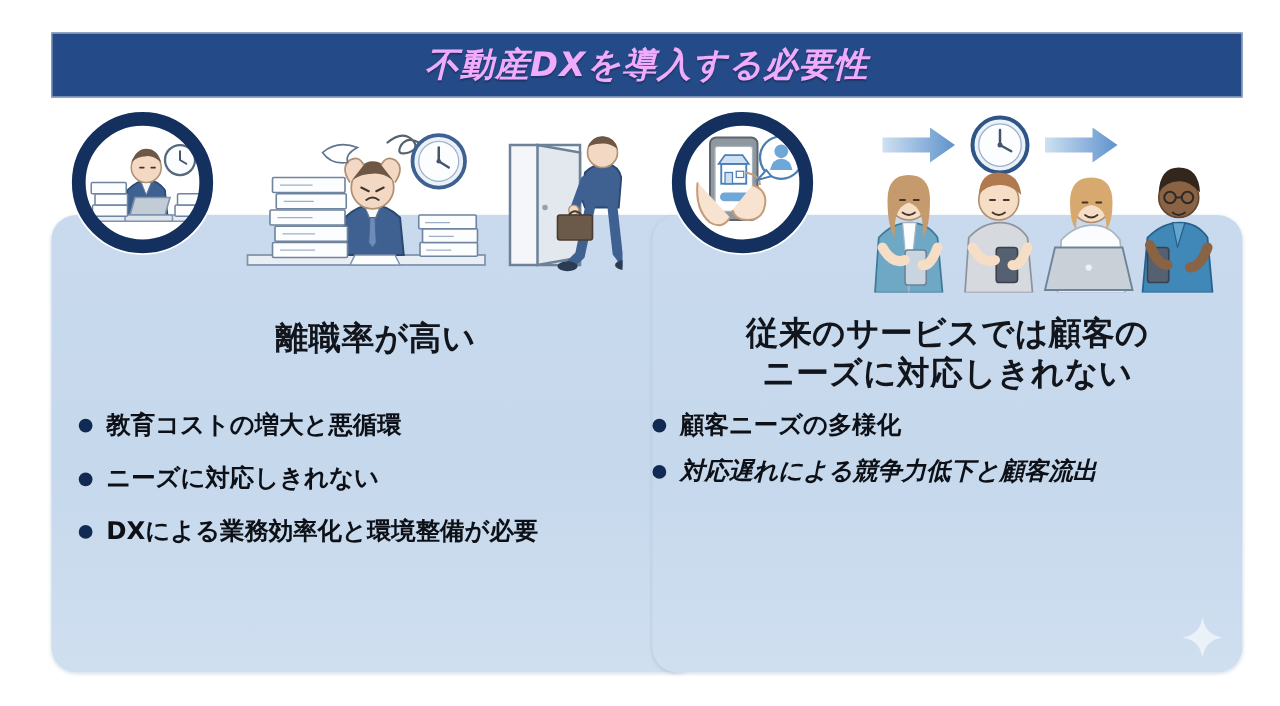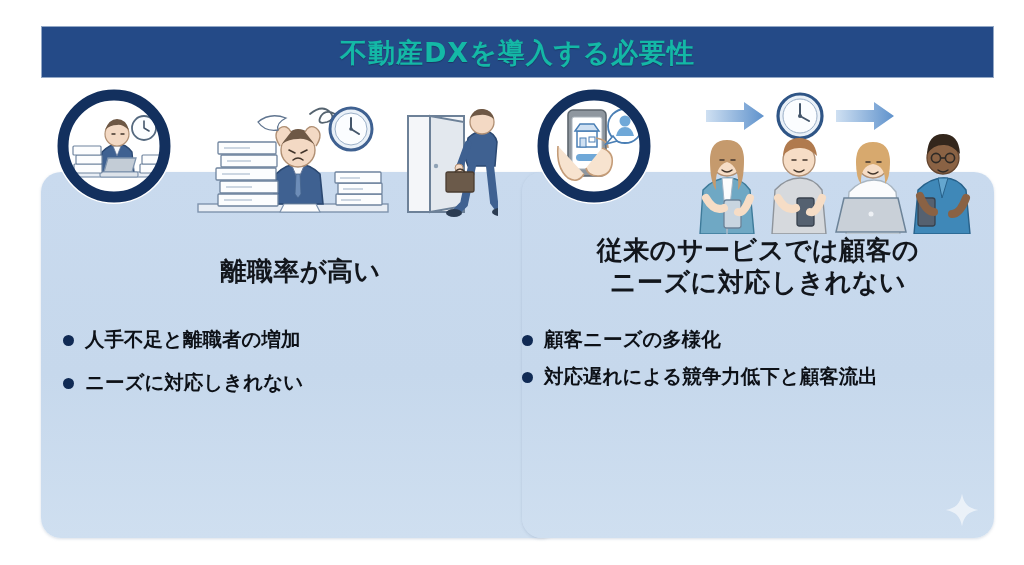--- a/index.html
+++ b/index.html
@@ -13,24 +13,25 @@
 
   
   .title-bar{
     position:absolute;left:41px;top:26px;width:953px;height:52px;
     background:#244a87;
     border:1px solid #93a8c6;
     box-sizing:border-box;
     display:flex;align-items:center;justify-content:center;
   }
   .title-text{
-    color:#14b8a6;font-size:27px;font-weight:bold;
+    color:#f0abfc;font-size:27px;font-weight:bold;
     letter-spacing:1px;line-height:1;
     text-shadow:0 1px 1px rgba(0,0,0,.25);
     white-space:nowrap;
+    font-style:italic;
   }
 
   
   .panel{
     position:absolute;top:172px;height:366px;
     background:linear-gradient(180deg,#c9daee 0%,#c6d8ec 55%,#cfdff0 100%);
     border-radius:20px;
     box-shadow:0 1px 3px rgba(120,140,170,.28);
   }
   .panel-left{left:41px;width:519px;}
@@ -41,38 +42,38 @@
     opacity:.85;pointer-events:none;
   }
 
   
   .panel-heading{
     position:absolute;left:0;right:0;text-align:center;
     color:#12161c;font-weight:bold;font-size:26px;line-height:1.22;
     letter-spacing:.5px;
   }
   .panel-left .panel-heading{top:84px;}
-  .panel-right .panel-heading{top:63px;}
+  .panel-right .panel-heading{top:80px;}
 
   
   .bullets{
     position:absolute;left:0;right:0;
     margin:0;padding:0;list-style:none;
   }
   .panel-left .bullets{top:155px;padding-left:22px;padding-right:14px;}
   .panel-right .bullets{top:155px;padding-right:10px;}
 
   .bullet{
     display:flex;align-items:flex-start;
     color:#0d1117;font-size:19.5px;font-weight:bold;
     line-height:1.32;
   }
   .panel-left .bullet{margin-bottom:17px;}
   .panel-right .bullet{margin-bottom:11px;}
-  .panel-right .bullet.tight{margin-bottom:16px;}
+  .panel-right .bullet.tight{margin-bottom:16px;font-style:italic;}
 
   .dot{
     flex:0 0 auto;width:11px;height:11px;border-radius:50%;
     background:#102a54;margin-top:8px;margin-right:11px;
   }
   .bullet-text{flex:1 1 auto;}
 
   
   .illus{position:absolute;pointer-events:none;}
   .illus-left{left:48px;top:86px;width:450px;height:145px;}
@@ -85,25 +86,29 @@
 
   <div class="title-bar">
     <div class="title-text">不動産DXを導入する必要性</div>
   </div>
 
   <div class="panel panel-left">
     <div class="panel-heading">離職率が高い</div>
     <ul class="bullets">
       <li class="bullet">
         <span class="dot"></span>
-        <span class="bullet-text">人手不足と離職者の増加</span>
+        <span class="bullet-text">教育コストの増大と悪循環</span>
       </li>
       <li class="bullet">
         <span class="dot"></span>
         <span class="bullet-text">ニーズに対応しきれない</span>
+      </li>
+      <li class="bullet">
+        <span class="dot"></span>
+        <span class="bullet-text">DXによる業務効率化と環境整備が必要</span>
       </li>
     </ul>
   </div>
 
   <div class="panel panel-right">
     <div class="panel-heading">
       <div>従来のサービスでは顧客の</div>
       <div>ニーズに対応しきれない</div>
     </div>
     <ul class="bullets">

